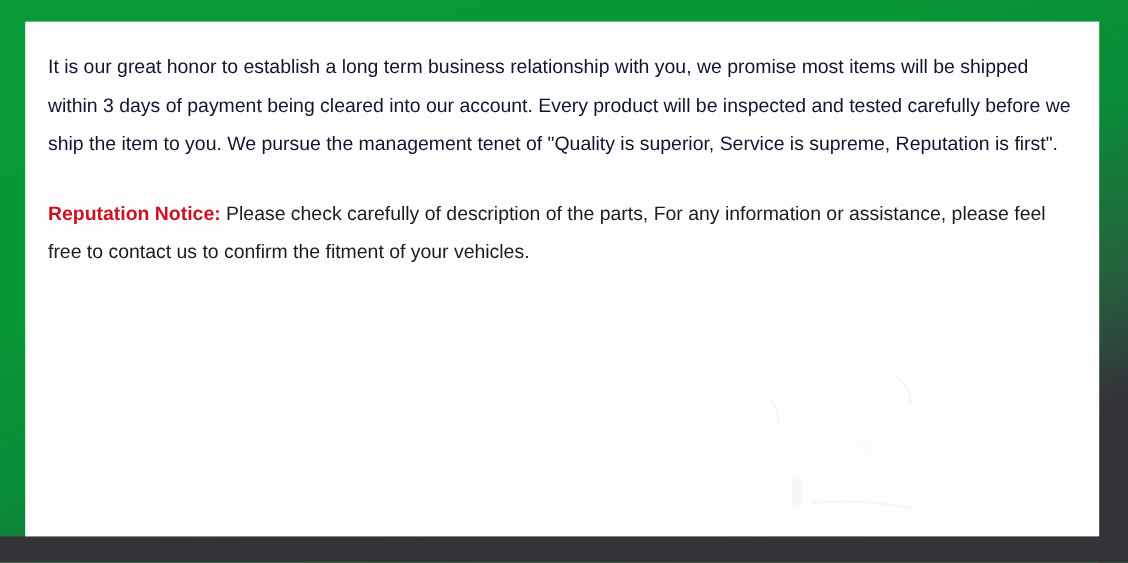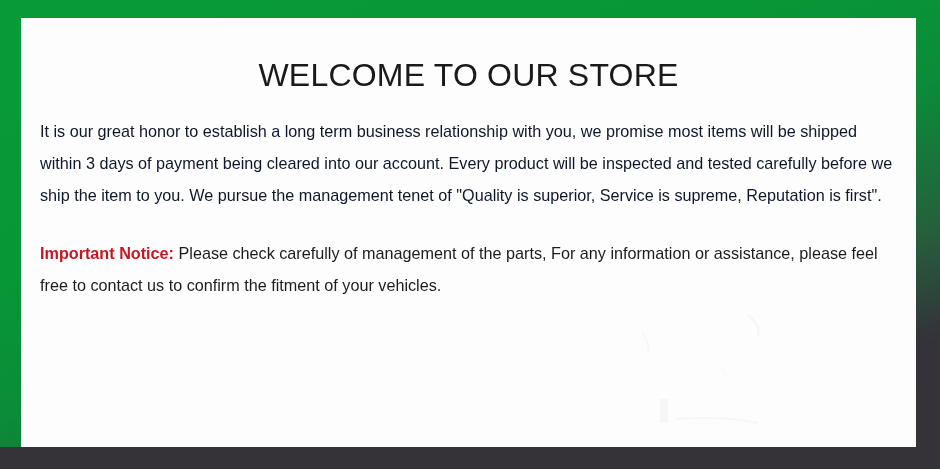--- a/index.html
+++ b/index.html
@@ -116,26 +116,25 @@
 
 <div class="store-banner">
 
   <div class="frame-bg"></div>
   <div class="frame-bg-bottom"></div>
   <div class="frame-bg-right"></div>
 
   <div class="sheet">
     <div class="sheet-inner">
 
-      <h1 class="page-title">WELCOME TO OUR STORE</h1>
 
       <p class="body-copy">It is our great honor to establish a long term business relationship with you, we promise most items will be shipped within 3 days of payment being cleared into our account. Every product will be inspected and tested carefully before we ship the item to you. We pursue the management tenet of "Quality is superior, Service is supreme, Reputation is first".</p>
 
       <p class="notice-block">
-        <span class="notice-label">Important Notice:</span><span> Please check carefully of management of the parts, For any information or assistance, please feel free to contact us to confirm the fitment of your vehicles.</span>
+        <span class="notice-label">Reputation Notice:</span><span> Please check carefully of description of the parts, For any information or assistance, please feel free to contact us to confirm the fitment of your vehicles.</span>
       </p>
 
     </div>
 
     <svg class="watermark" viewBox="0 0 300 130">
       <path d="M150 8 C158 14 162 22 160 30" stroke="#d8a0a8" stroke-width="2.2" fill="none"></path>
       <path d="M44 26 C50 34 52 40 50 46" stroke="#d8a0a8" stroke-width="2" fill="none"></path>
       <path d="M62 92 L70 92 L70 116 L62 116 Z" fill="#b9c9c0"></path>
       <path d="M78 112 C110 110 140 112 160 116" stroke="#c3b0b8" stroke-width="2" fill="none"></path>
       <path d="M118 60 C124 62 128 66 128 70" stroke="#cfcfcf" stroke-width="1.6" fill="none"></path>

